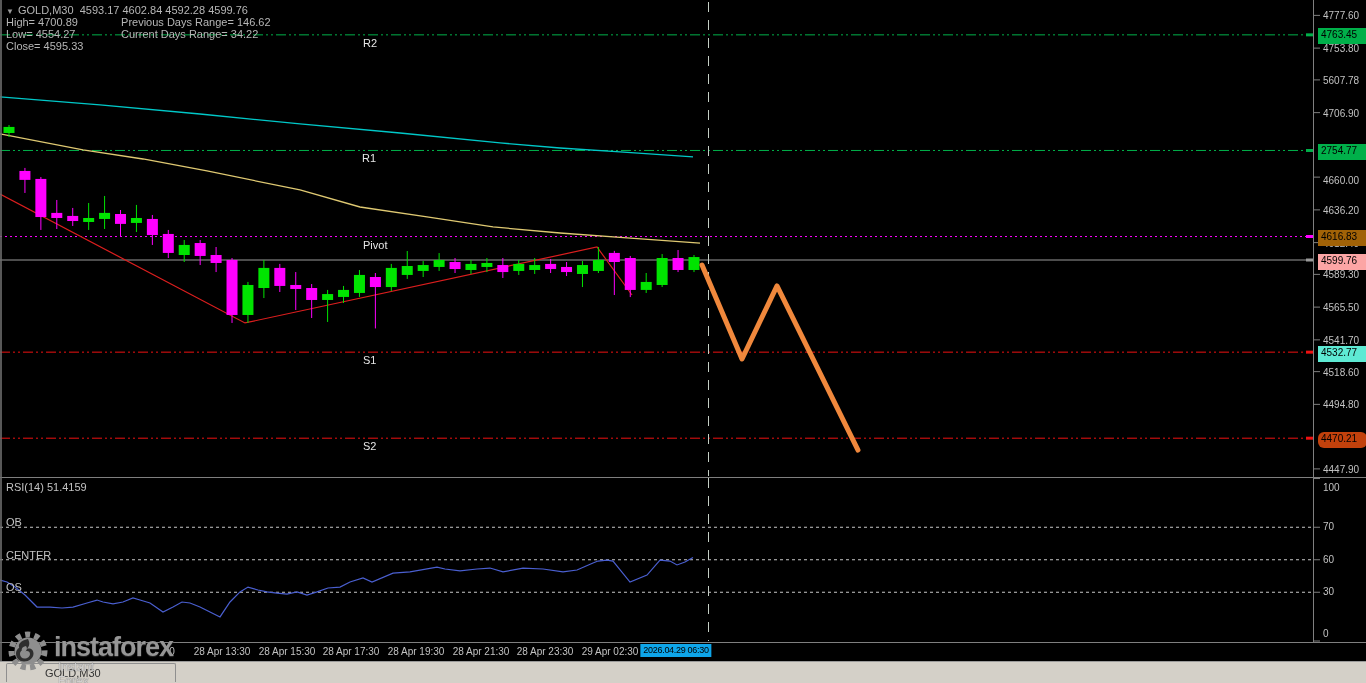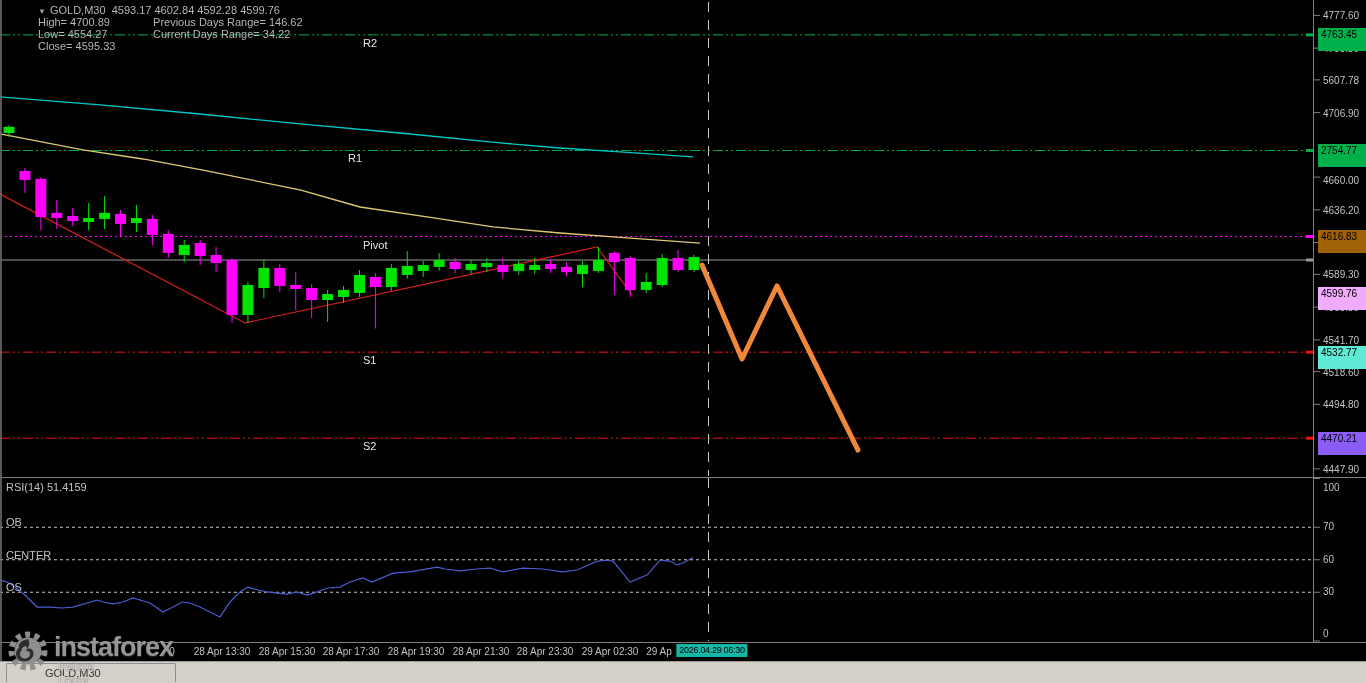--- a/index.html
+++ b/index.html
@@ -1,25 +1,25 @@
 <!DOCTYPE html>
 <html><head>
 <meta charset="utf-8">
 <style>
   html,body{margin:0;padding:0;background:#000;}
   #root{position:relative;width:1366px;height:683px;background:#000;overflow:hidden;
         font-family:"Liberation Sans",sans-serif;-webkit-font-smoothing:none;}
   #chart-canvas{position:absolute;left:0;top:0;}
   #title-block{position:absolute;left:6px;top:4px;color:#b6b6b6;font-size:11px;line-height:12px;}
-  #title-block .trow{height:12px;margin-left:32px;}
+  #title-block .trow{height:12px;}
   .tri{color:#9a9a9a;font-size:8px;margin-right:4px;cursor:pointer;}
   .col1{display:inline-block;width:112px;}
   .lvl-label{position:absolute;color:#e6e6e6;font-size:11px;}
   .ytick{position:absolute;left:1323px;color:#c2c2c2;font-size:10px;transform:translateY(-50%);}
-  .badge{position:absolute;left:1318px;width:46px;height:23px;color:#000;font-size:10px;
+  .badge{position:absolute;left:1318px;width:46px;height:16px;color:#000;font-size:10px;
          line-height:13px;padding-left:3px;}
   .rsi-lab{position:absolute;left:6px;color:#c2c2c2;font-size:11px;}
   .rtick{position:absolute;left:1323px;color:#c2c2c2;font-size:10px;}
   .tlabel{position:absolute;top:646px;color:#c2c2c2;font-size:10px;transform:translateX(-50%);}
   .tbox{position:absolute;top:644px;height:13px;line-height:13px;background:#d2c87a;color:#000;
         font-size:9px;letter-spacing:-0.3px;padding:0 3px;transform:translateX(-50%);}
   #tab-bar{position:absolute;left:0;top:661px;width:1366px;height:22px;background:#d4d0c8;
            border-top:1px solid #9a9a9a;box-sizing:border-box;}
   #symbol-tab{position:absolute;left:6px;top:663px;width:170px;height:19px;background:#d4d0c8;
               border:1px solid #8f8f8f;border-bottom:none;border-radius:2px 2px 0 0;
@@ -186,21 +186,21 @@
     </div>
     <div class="trow">
       <span>Close= 4595.33</span>
     </div>
   </div>
 
   <div class="rsi-lab" style="top:481px;">RSI(14) 51.4159</div>
 
   <div id="overlays">
       <div class="lvl-label" style="left: 363px; top: 36.8444px;">R2</div>
-      <div class="lvl-label" style="left: 348px; top: 152.469px;">R1</div>
+      <div class="lvl-label" style="left: 362px; top: 152.469px;">R1</div>
       <div class="lvl-label" style="left: 363px; top: 238.52px;">Pivot</div>
       <div class="lvl-label" style="left: 363px; top: 354.145px;">S1</div>
       <div class="lvl-label" style="left: 363px; top: 440.196px;">S2</div>
       <div class="rsi-lab" style="top: 516.25px;">OB</div>
       <div class="rsi-lab" style="top: 548.75px;">CENTER</div>
       <div class="rsi-lab" style="top: 581.25px;">OS</div>
       <div class="ytick" style="top: 15.3811px;">4777.60</div>
       <div class="ytick" style="top: 48.118px;">4753.80</div>
       <div class="ytick" style="top: 79.892px;">5607.78</div>
       <div class="ytick" style="top: 112.629px;">4706.90</div>
@@ -209,38 +209,38 @@
       <div class="ytick" style="top: 242.614px;">4612.40</div>
       <div class="ytick" style="top: 274.388px;">4589.30</div>
       <div class="ytick" style="top: 307.125px;">4565.50</div>
       <div class="ytick" style="top: 339.862px;">4541.70</div>
       <div class="ytick" style="top: 371.636px;">4518.60</div>
       <div class="ytick" style="top: 404.372px;">4494.80</div>
       <div class="ytick" style="top: 468.883px;">4447.90</div>
       <div class="badge" style="top: 28.3444px; background: rgb(0, 176, 74);">4763.45</div>
       <div class="badge" style="top: 143.969px; background: rgb(0, 176, 74);">2754.77</div>
       <div class="badge" style="top: 230.02px; background: #a16207;">4616.83</div>
-      <div class="badge" style="top: 253.5px; background: #f0abfc; margin-top: 33px;">4599.76</div>
+      <div class="badge" style="top: 253.5px; background: #fca5a5;">4599.76</div>
       <div class="badge" style="top: 345.645px; background: #5eead4;">4532.77</div>
-      <div class="badge" style="top: 431.696px; background: #8b5cf6;">4470.21</div>
+      <div class="badge" style="top: 431.696px; background: #c2410c; border-radius: 6px;">4470.21</div>
       <div class="rtick" style="top: 481.5px;">100</div>
       <div class="rtick" style="top: 521.25px;">70</div>
       <div class="rtick" style="top: 553.75px;">60</div>
       <div class="rtick" style="top: 586.25px;">30</div>
       <div class="rtick" style="top: 628px;">0</div>
       <div class="tlabel" style="left: 172px;">0</div>
       <div class="tlabel" style="left: 222px;">28 Apr 13:30</div>
       <div class="tlabel" style="left: 287px;">28 Apr 15:30</div>
       <div class="tlabel" style="left: 351px;">28 Apr 17:30</div>
       <div class="tlabel" style="left: 416px;">28 Apr 19:30</div>
       <div class="tlabel" style="left: 481px;">28 Apr 21:30</div>
       <div class="tlabel" style="left: 545px;">28 Apr 23:30</div>
       <div class="tlabel" style="left: 610px;">29 Apr 02:30</div>
       <div class="tlabel" style="left: 659px;">29 Ap</div>
-      <div class="tbox" style="left: 712px; background: #14b8a6;">2026.04.29 06:30</div>
+      <div class="tbox" style="left: 676px; background: #0ea5e9;">2026.04.29 06:30</div>
     </div>
 
   <div id="tab-bar">
     
     
   </div>
   <div id="symbol-tab">GOLD,M30</div>
 
   <div id="watermark">
     <svg width="48" height="50" viewBox="0 0 48 50">

